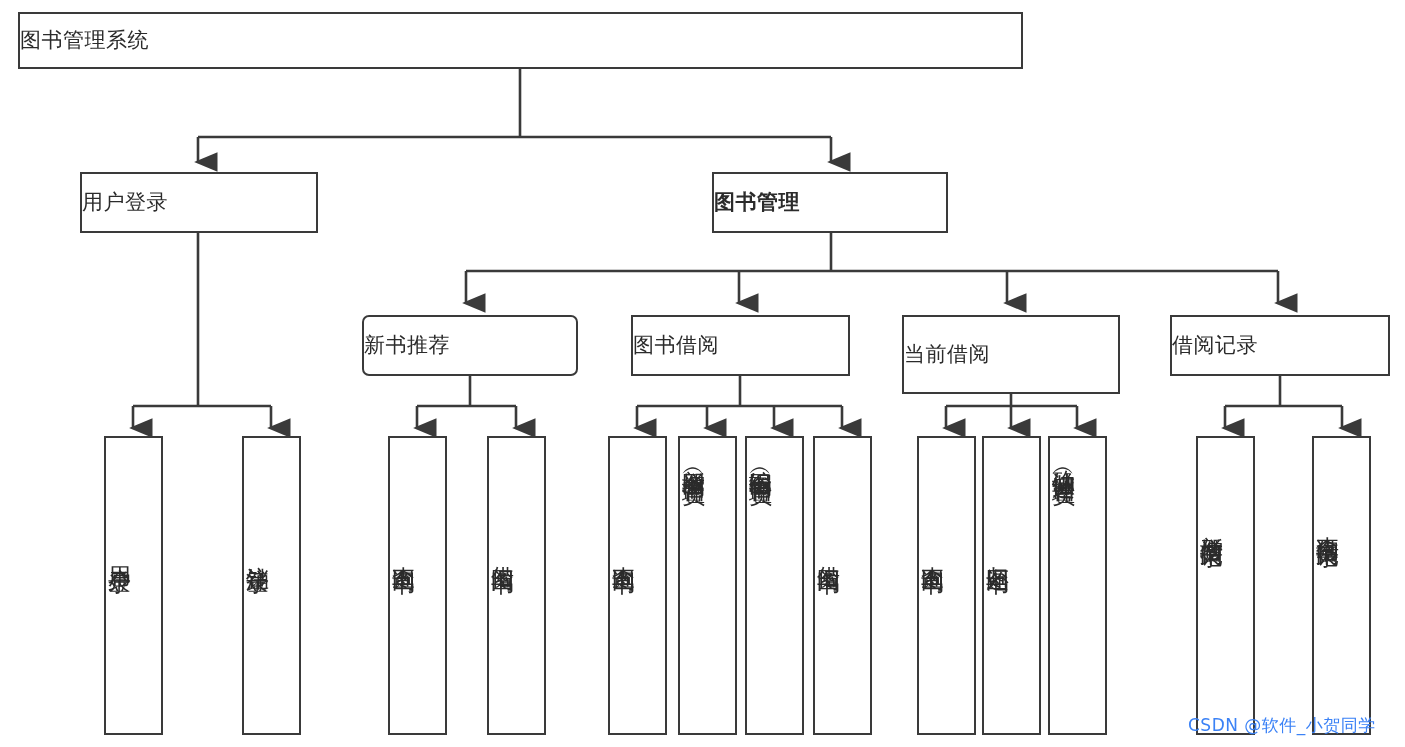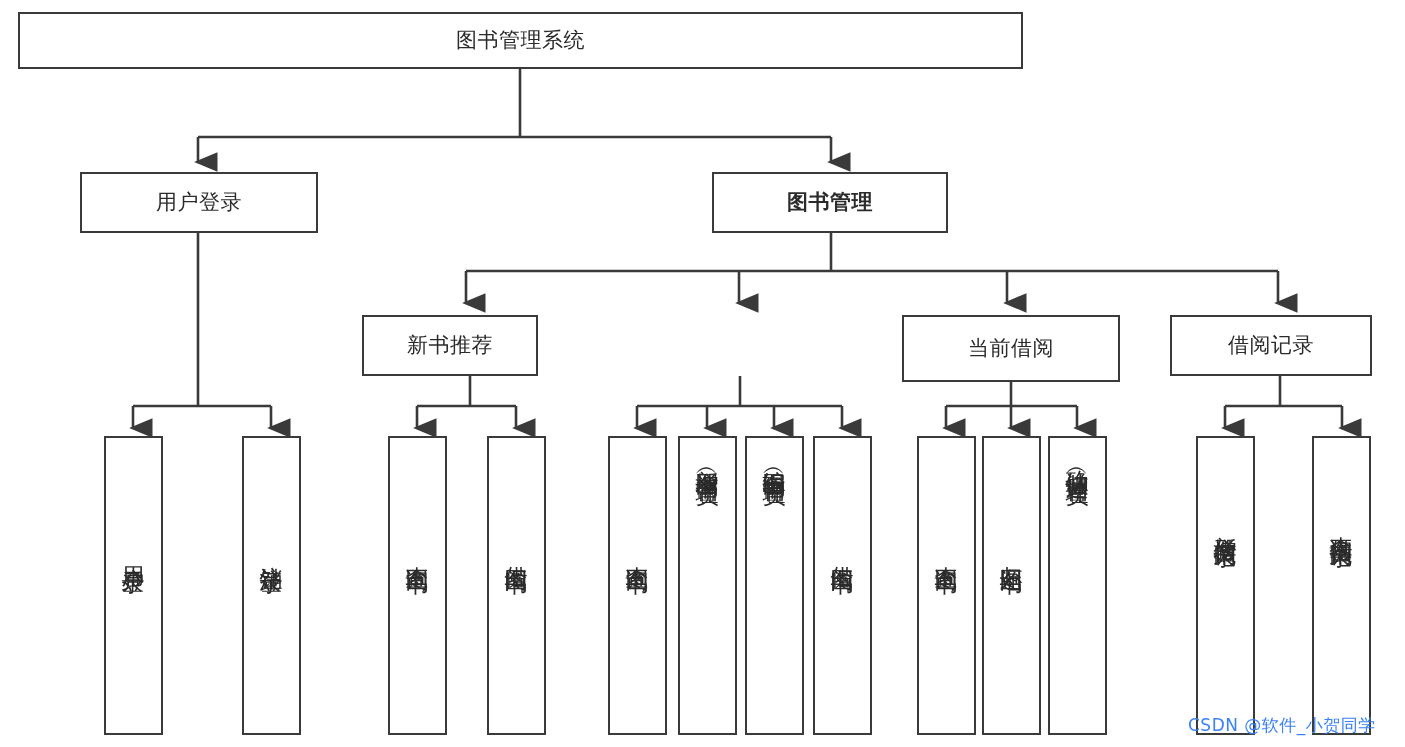--- a/index.html
+++ b/index.html
@@ -21,21 +21,20 @@
     width:1405px; height:747px;
     pointer-events:none;
   }
   .node{
     position:absolute;
     box-sizing:border-box;
     background:#ffffff;
     border:2.5px solid #3a3a3a;
     display:flex;
     align-items:center;
-    justify-content:center;
     z-index:2;
   }
   .node-label{
     color:#2b2b2b;
     font-size:21px;
     line-height:1.15;
     letter-spacing:0.5px;
     white-space:nowrap;
     text-align:center;
   }
@@ -124,27 +123,30 @@
     <span class="node-label">图书管理系统</span>
   </div>
 
   <div class="node" style="left:80px; top:172px; width:238px; height:61px;">
     <span class="node-label">用户登录</span>
   </div>
   <div class="node" style="left:712px; top:172px; width:236px; height:61px;font-weight:bold;">
     <span class="node-label">图书管理</span>
   </div>
 
-  <div class="node" style="left:362px; top:315px; width:176px; height:61px;">
+  <div class="node" style="left:362px; top:315px; width:216px; height:61px;border-radius:7px;">
     <span class="node-label">新书推荐</span>
   </div>
-  <div class="node" style="left:902px; top:315px; width:218px; height:67px;">
+  <div class="node" style="left:631px; top:315px; width:219px; height:61px;">
+    <span class="node-label">图书借阅</span>
+  </div>
+  <div class="node" style="left:902px; top:315px; width:218px; height:79px;">
     <span class="node-label">当前借阅</span>
   </div>
-  <div class="node" style="left:1170px; top:315px; width:202px; height:61px;">
+  <div class="node" style="left:1170px; top:315px; width:220px; height:61px;">
     <span class="node-label">借阅记录</span>
   </div>
 
   <div class="node vertical pad-big" style="left:104px; top:436px; width:59px; height:299px;">
     <span class="node-label">用户登录</span>
   </div>
   <div class="node vertical pad-big" style="left:242px; top:436px; width:59px; height:299px;">
     <span class="node-label">注销登录</span>
   </div>
 

